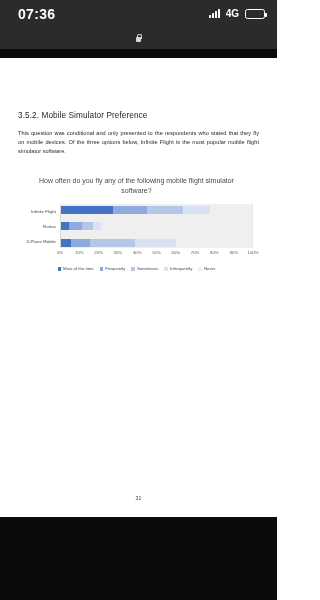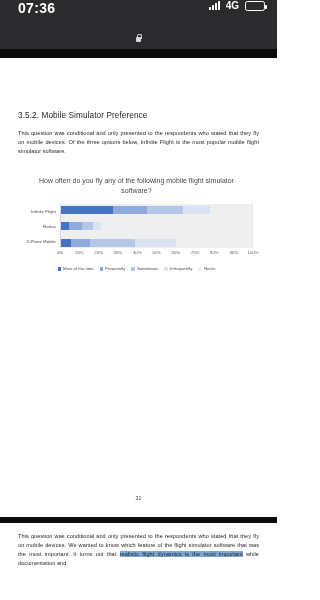--- a/index.html
+++ b/index.html
@@ -15,21 +15,21 @@
     background: #2b2b2d;
     display: flex;
     flex-direction: column;
   }
 
   
   .statusbar {
     height: 27px;
     background: #2b2b2d;
     display: flex;
-    align-items: flex-start;
+    align-items: center;
     padding: 0 12px 0 18px;
     flex: 0 0 auto;
   }
   .status-time {
     color: #ffffff;
     font-size: 14px;
     font-weight: bold;
     letter-spacing: .3px;
   }
   .status-right {
@@ -83,21 +83,21 @@
 
   
   .gap-strip { background: #0b0b0c; flex: 0 0 auto; }
 
   
   .pageview {
     flex: 1 1 auto;
     background: #0b0b0c;
     overflow: hidden;
     display: flex;
-    flex-direction: column;
+    flex-direction: row;
   }
   .sheet {
     background: #ffffff;
     width: 100%;
     position: relative;
     flex: 0 0 auto;
     padding: 0 18px;
   }
   .sheet-a { height: 459px; }
   .sheet-b { height: 84px; }

